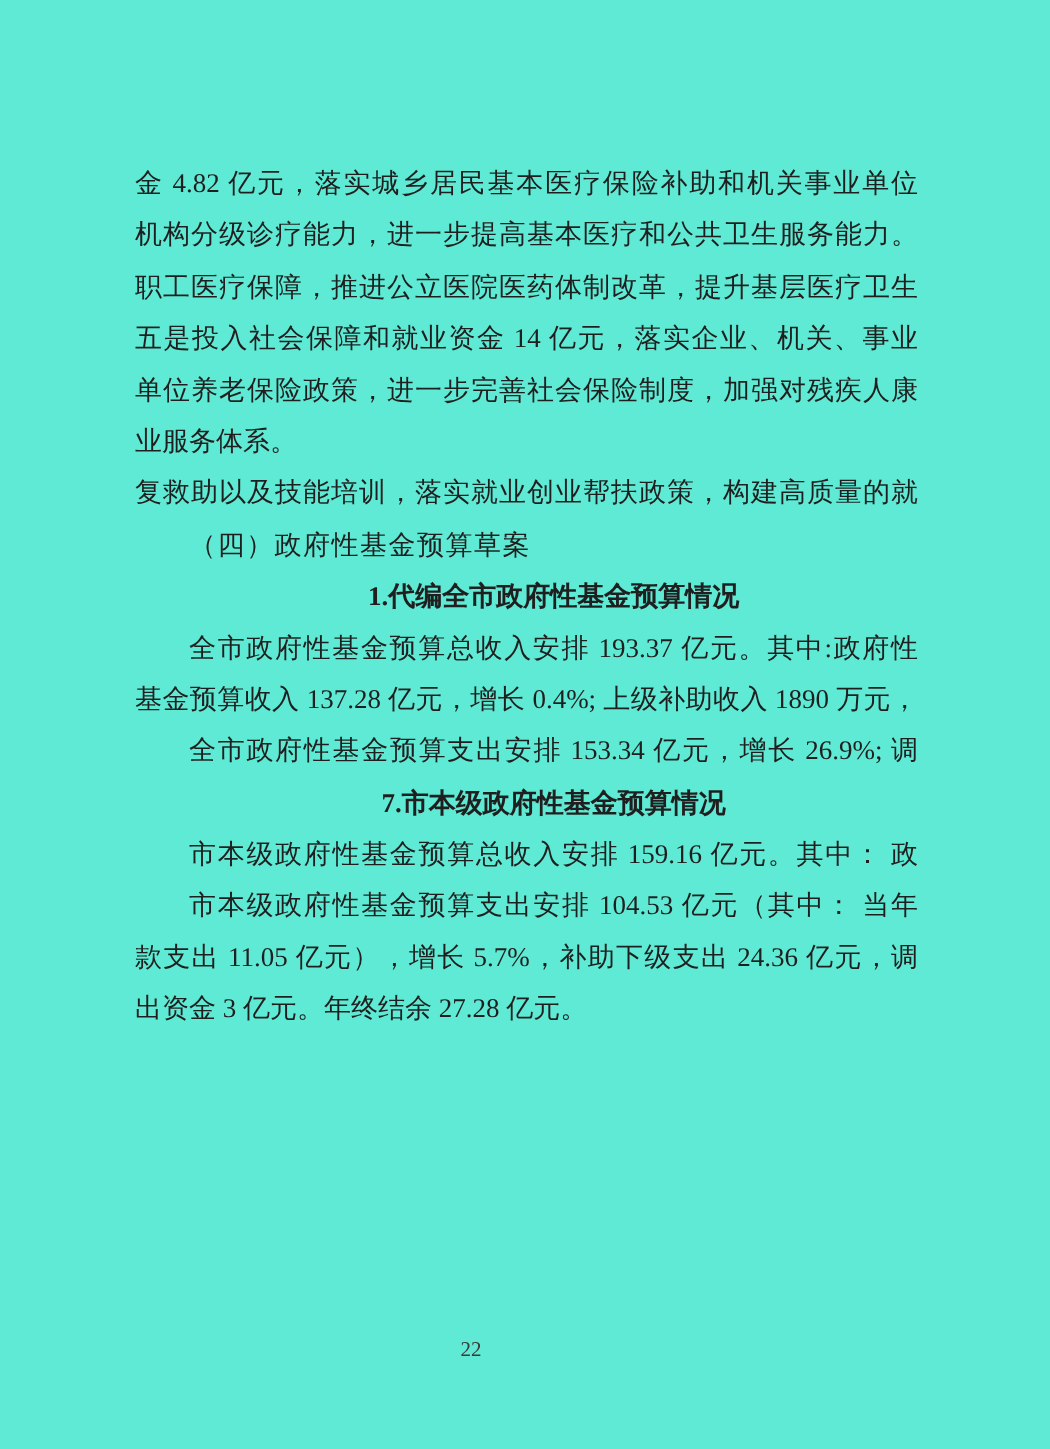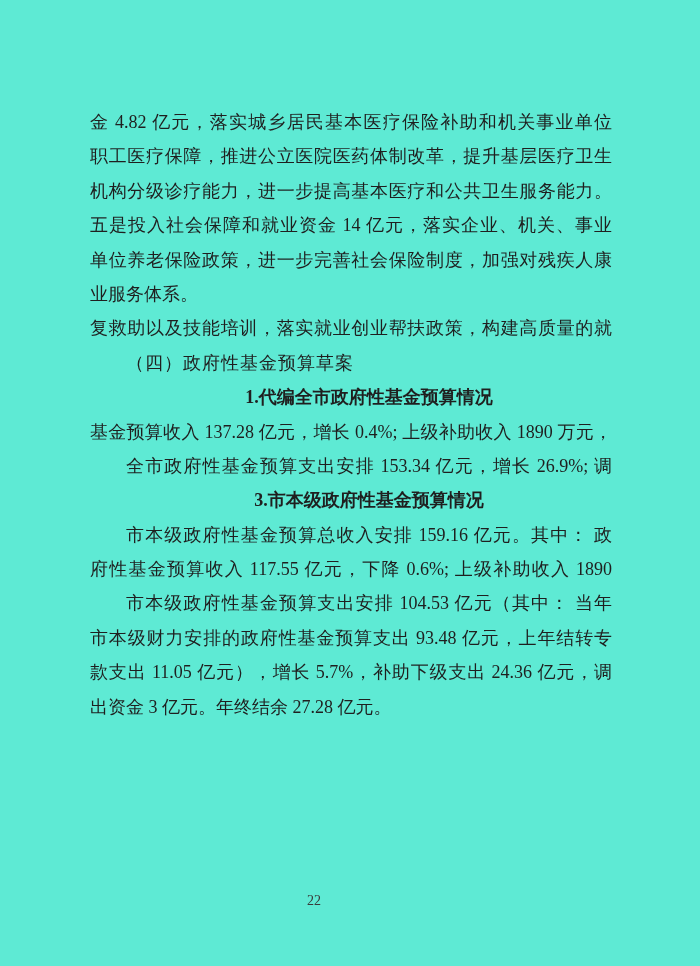--- a/index.html
+++ b/index.html
@@ -58,32 +58,31 @@
     font-size: 14px;
     color: #3a3a3a;
   }
 </style>
 </head>
 <body>
 
 <div class="page">
   <div class="doc-body">
     <div class="line fill">金 4.82 亿元，落实城乡居民基本医疗保险补助和机关事业单位</div>
+    <div class="line fill">机构分级诊疗能力，进一步提高基本医疗和公共卫生服务能力。</div>
     <div class="line fill">职工医疗保障，推进公立医院医药体制改革，提升基层医疗卫生</div>
-    <div class="line fill">机构分级诊疗能力，进一步提高基本医疗和公共卫生服务能力。</div>
     <div class="line fill">五是投入社会保障和就业资金 14 亿元，落实企业、机关、事业</div>
     <div class="line fill">单位养老保险政策，进一步完善社会保险制度，加强对残疾人康</div>
     <div class="line">业服务体系。</div>
     <div class="line fill">复救助以及技能培训，落实就业创业帮扶政策，构建高质量的就</div>
     <div class="line indent kaiti">（四）政府性基金预算草案</div>
     <div class="line indent bold">1.代编全市政府性基金预算情况</div>
+    <div class="line fill indent">全市政府性基金预算总收入安排 193.37 亿元。其中:政府性</div>
     <div class="line fill">基金预算收入 137.28 亿元，增长 0.4%; 上级补助收入 1890 万元，</div>
     <div class="line fill indent">全市政府性基金预算支出安排 153.34 亿元，增长 26.9%; 调</div>
-    <div class="line indent bold">3.市本级政府性基金预算情况</div>
+    <div class="line indent bold">7.市本级政府性基金预算情况</div>
     <div class="line fill indent">市本级政府性基金预算总收入安排 159.16 亿元。其中： 政</div>
-    <div class="line fill">府性基金预算收入 117.55 亿元，下降 0.6%; 上级补助收入 1890</div>
     <div class="line fill indent">市本级政府性基金预算支出安排 104.53 亿元（其中： 当年</div>
-    <div class="line fill">市本级财力安排的政府性基金预算支出 93.48 亿元，上年结转专</div>
     <div class="line fill">款支出 11.05 亿元），增长 5.7%，补助下级支出 24.36 亿元，调</div>
     <div class="line">出资金 3 亿元。年终结余 27.28 亿元。</div>
   </div>
   <div class="page-number">22</div>
 </div>
 
 </body></html>

